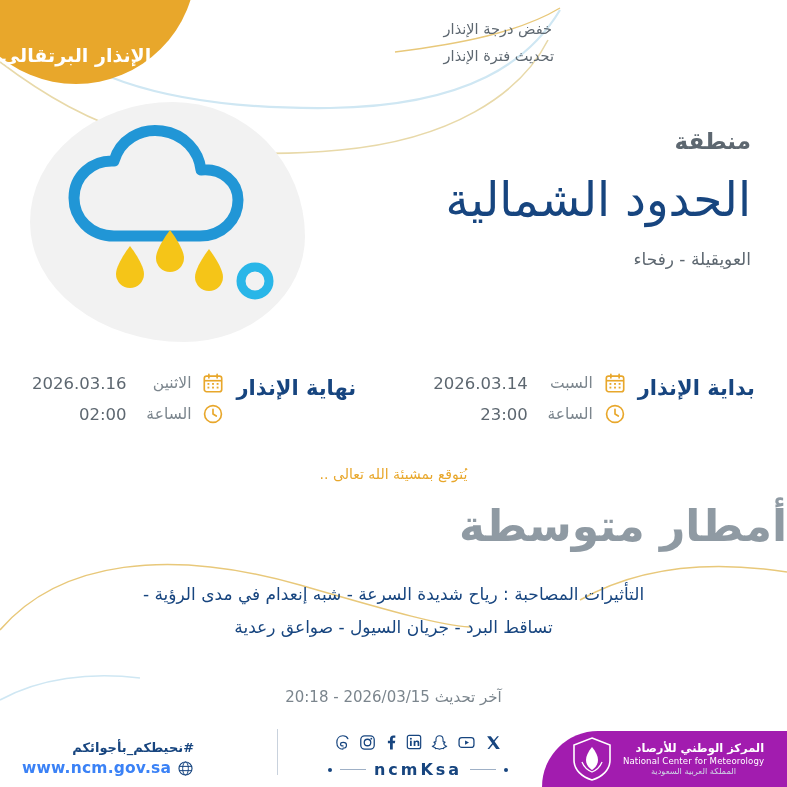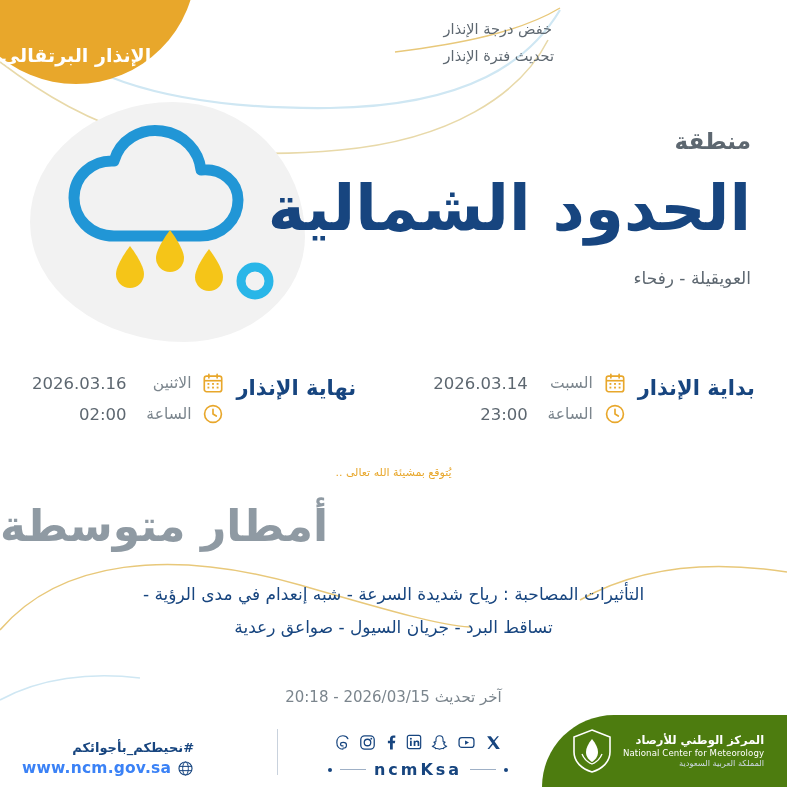--- a/index.html
+++ b/index.html
@@ -72,22 +72,22 @@
     z-index: 3;
   }
   .region-pre {
     color: #5d6770;
     font-size: 23px;
     font-weight: bold;
     margin-bottom: 18px;
   }
   .region-name {
     color: #17457f;
-    font-size: 63px;
-    font-weight: bold;
+    font-size: 47px;
+    font-weight: normal;
     letter-spacing: -0.5px;
     line-height: 1.18;
   }
   .region-sub {
     color: #5d6770;
     font-size: 17px;
     margin-top: 22px;
   }
 
   
@@ -125,26 +125,26 @@
     font-size: 16.5px;
     direction: ltr;
     unicode-bidi: isolate;
   }
 
   
   .expect {
     position: absolute; top: 466px; left: 0; right: 0;
     text-align: center;
     color: #e8a72b;
-    font-size: 11px;
+    font-size: 14px;
     z-index: 3;
   }
   .phenom {
     position: absolute; top: 500px; left: 0; right: 0;
-    text-align: left;
+    text-align: right;
     color: #8f9aa3;
     font-size: 44px;
     font-weight: bold;
     z-index: 3;
   }
   .effects {
     position: absolute; top: 578px; left: 40px; right: 40px;
     text-align: center;
     color: #17457f;
     font-size: 17px;
@@ -164,31 +164,31 @@
   
   .footer-wrap {
     position: absolute;
     bottom: 0; left: 0; right: 0;
     height: 72px;
     z-index: 4;
   }
   .footer-blue {
     position: absolute;
     bottom: 0; right: 0;
-    width: 245px; height: 72px;
-    background: #4d7c0f;
+    width: 245px; height: 56px;
+    background: #a21caf;
     border-top-left-radius: 72px;
     display: flex; align-items: center; justify-content: center;
     gap: 10px;
     padding: 0 14px 0 20px;
   }
   .ncm-text { text-align: right; color: #ffffff; line-height: 1.25; }
   .ncm-ar { font-size: 11.5px; font-weight: bold; }
   .ncm-en { font-size: 8.6px; letter-spacing: 0.1px; }
-  .ncm-ar2 { font-size: 8.3px; color: #cfd9e6; }
+  .ncm-ar2 { font-size: 8.3px; color: #cfd9e6; text-align: center; }
   .ncm-emblem {
     width: 42px; height: 46px; flex: 0 0 42px;
   }
 
   .footer-mid {
     position: absolute;
     bottom: 8px; left: 318px;
     width: 200px;
     text-align: center;
   }

